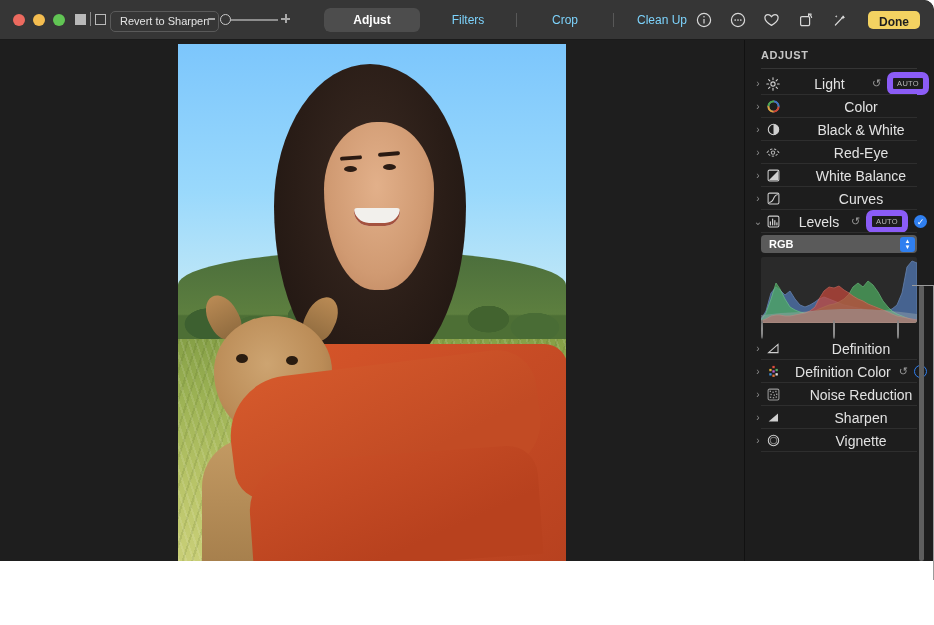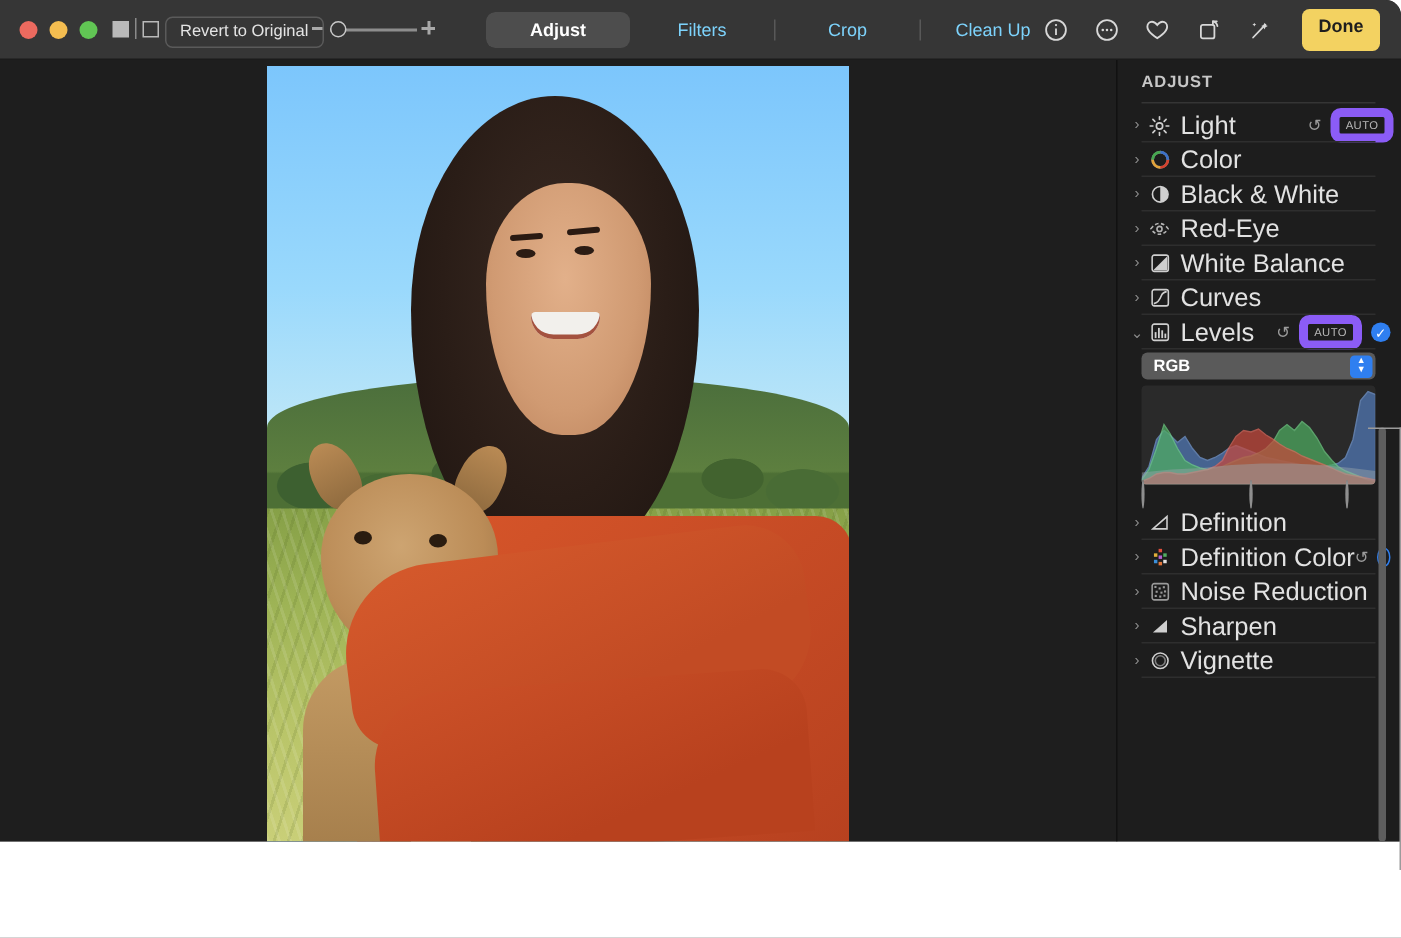--- a/index.html
+++ b/index.html
@@ -65,21 +65,21 @@
     position:relative; display:flex; align-items:center; justify-content:center;
     font-size:12px; color:#7dd3fc; padding:0 18px; min-width:60px;
   }
   .seg.active{ background:#4d4d4d; border-radius:6px; color:#fff; font-weight:bold; }
   .seg-div{ width:1px; align-self:center; height:14px; background:#585858; }
 
   .tb-right{ position:absolute; right:14px; top:8px; height:24px; display:flex; align-items:center; gap:17px; }
   .tb-icon{ width:17px; height:17px; color:#d8d8d8; display:flex; align-items:center; justify-content:center; }
   .tb-icon svg{ display:block; }
   .done-btn{
-    height:28px; padding:0 11px; background:#f3d261; color:#1e1e1e;
+    height:18px; padding:0 11px; background:#f3d261; color:#1e1e1e;
     border-radius:5px; font-size:12px; font-weight:bold; line-height:22px;
     margin-left:3px;
   }
 
   
   .canvas{
     position:absolute; left:0; top:40px; width:744px; height:521px;
     background:#1e1e1e;
   }
   .photo{
@@ -196,21 +196,21 @@
     position:relative; height:23px; display:flex; align-items:center;
     padding-left:8px; box-sizing:border-box;
   }
   .row:after{
     content:""; position:absolute; left:16px; bottom:0; width:156px; height:1px; background:#2e2e2e;
   }
   .chev{
     width:10px; font-size:10px; color:#8c8c8c; text-align:center; flex:0 0 10px;
   }
   .row-icon{ width:16px; height:16px; margin-left:2px; flex:0 0 16px; display:flex; align-items:center; justify-content:center; }
-  .row-label{ font-size:17px; color:#e2e2e2; margin-left:6px; flex:1; white-space:nowrap; }
+  .row-label{ font-size:14px; color:#e2e2e2; margin-left:6px; flex:1; white-space:nowrap;text-align:center; }
   .row-reset{ font-size:11px; color:#9b9b9b; margin-right:6px; }
   .auto-pill{
     border:6px solid #8b5cf6; border-radius:7px; color:#b8b8b8;
     font-size:7.5px; padding:1px 4px; letter-spacing:.3px; margin-right:6px;
   }
   .check-on{
     width:13px; height:13px; border-radius:50%; background:#2f7ff0;
     color:#fff; font-size:9px; display:flex; align-items:center; justify-content:center;
     margin-right:8px;
   }
@@ -286,21 +286,21 @@
         <span class="tl yellow"></span>
         <span class="tl green"></span>
       </div>
 
       <div class="viewtoggle">
         <span class="vt-filled"></span>
         <span class="vt-sep"></span>
         <span class="vt-outline"></span>
       </div>
 
-      <div class="revert-btn">Revert to Original</div>
+      <div class="revert-btn">Revert to Sharpen</div>
 
       <div class="zoomslider">
         <span class="zs-minus"></span>
         <span class="zs-track"></span>
         <span class="zs-knob"></span>
         <span class="zs-plus"></span>
       </div>
 
       <div class="segmented">
         <div class="seg active">Adjust</div>

